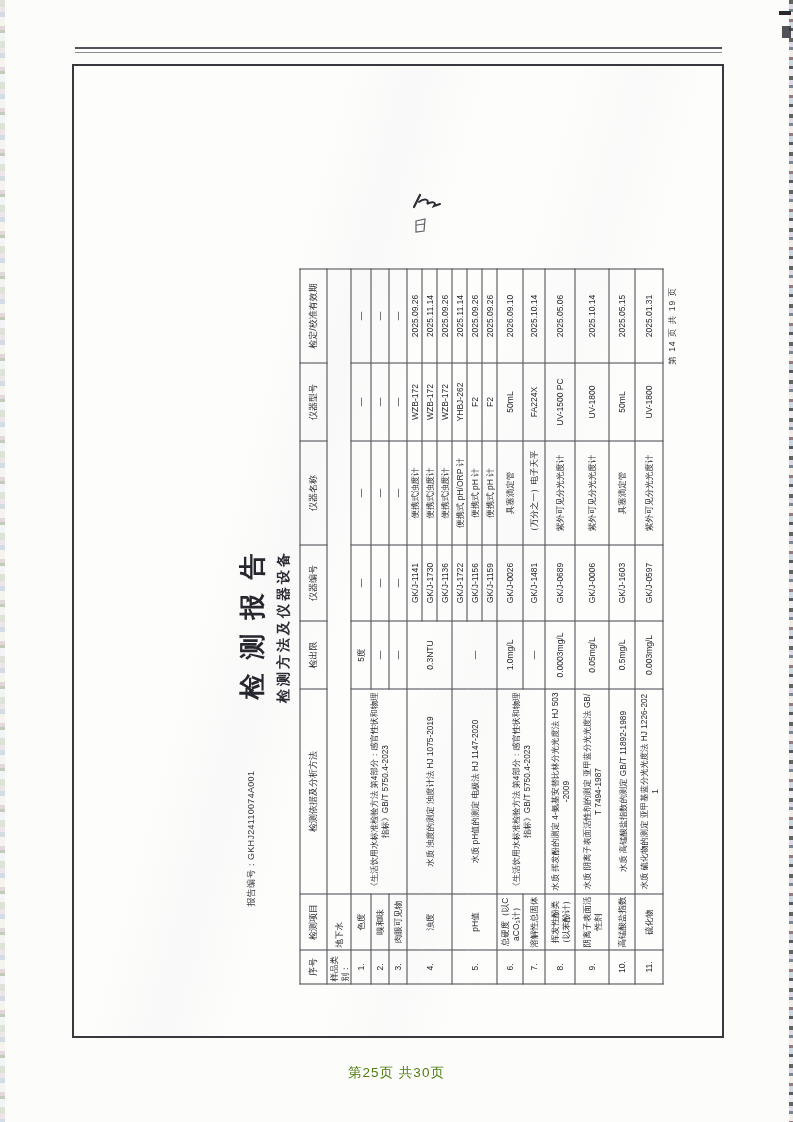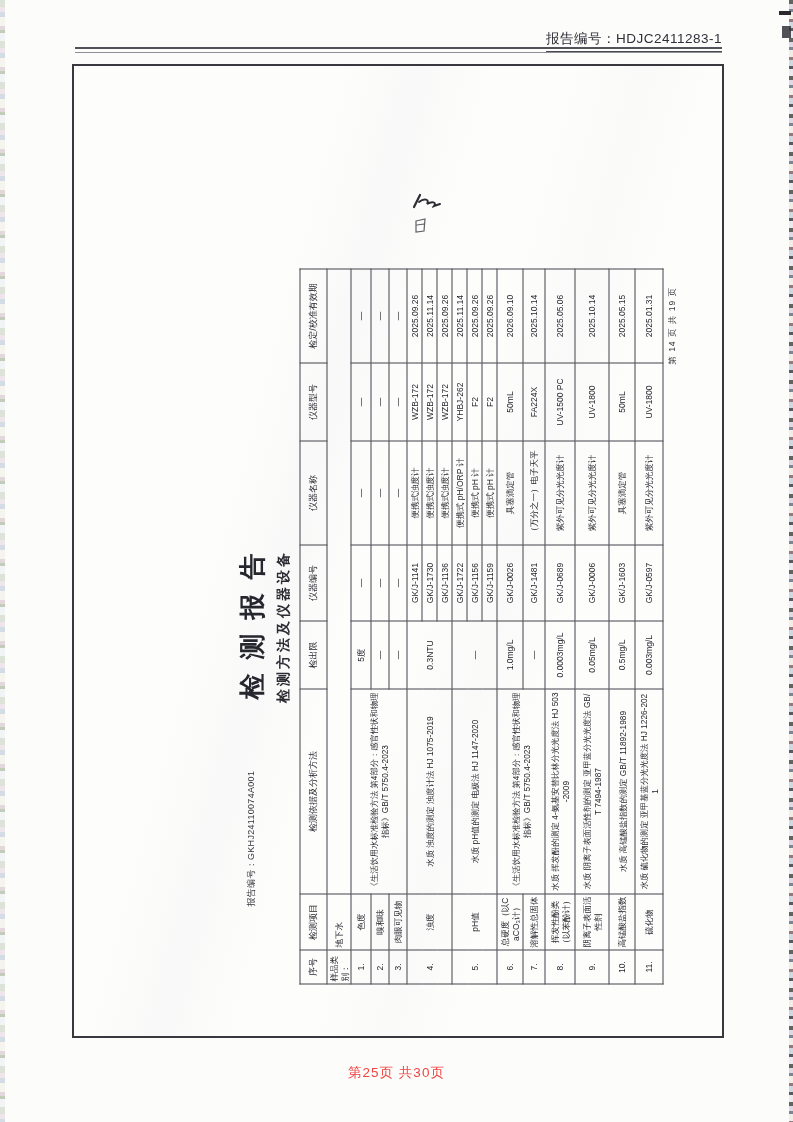--- a/index.html
+++ b/index.html
@@ -83,34 +83,33 @@
   .inner-footer{
     width:715px;margin:3px auto 0;
     text-align:right;padding-right:18px;box-sizing:border-box;
     font-size:8.5px;color:#33333b;letter-spacing:1px;
   }
   
   .hand-mark{position:absolute;left:334px;top:124px;}
   
   .outer-footer{
     position:absolute;left:50%;transform:translateX(-50%);top:1064px;
-    font-size:13.5px;letter-spacing:1px;color:#ef4444;
+    font-size:13.5px;letter-spacing:1px;color:#4d7c0f;
   }
 </style>
 </head>
 <body>
 
 <div class="page">
 
   <div class="edge-left"></div>
   <div class="edge-right"></div>
   <div class="tick-a"></div>
   <div class="tick-b"></div>
 
-  <div class="hdr-no">报告编号：HDJC2411283-1</div>
   <div class="hdr-rule"></div>
 
   <div class="document-frame">
 
     <div class="rotated-page">
       <div class="head-row">
         <span class="inner-report-no">报告编号：GKHJ24110074A001</span>
         <div class="inner-title">检测报告</div>
       </div>
       <div class="inner-subtitle">检测方法及仪器设备</div>

